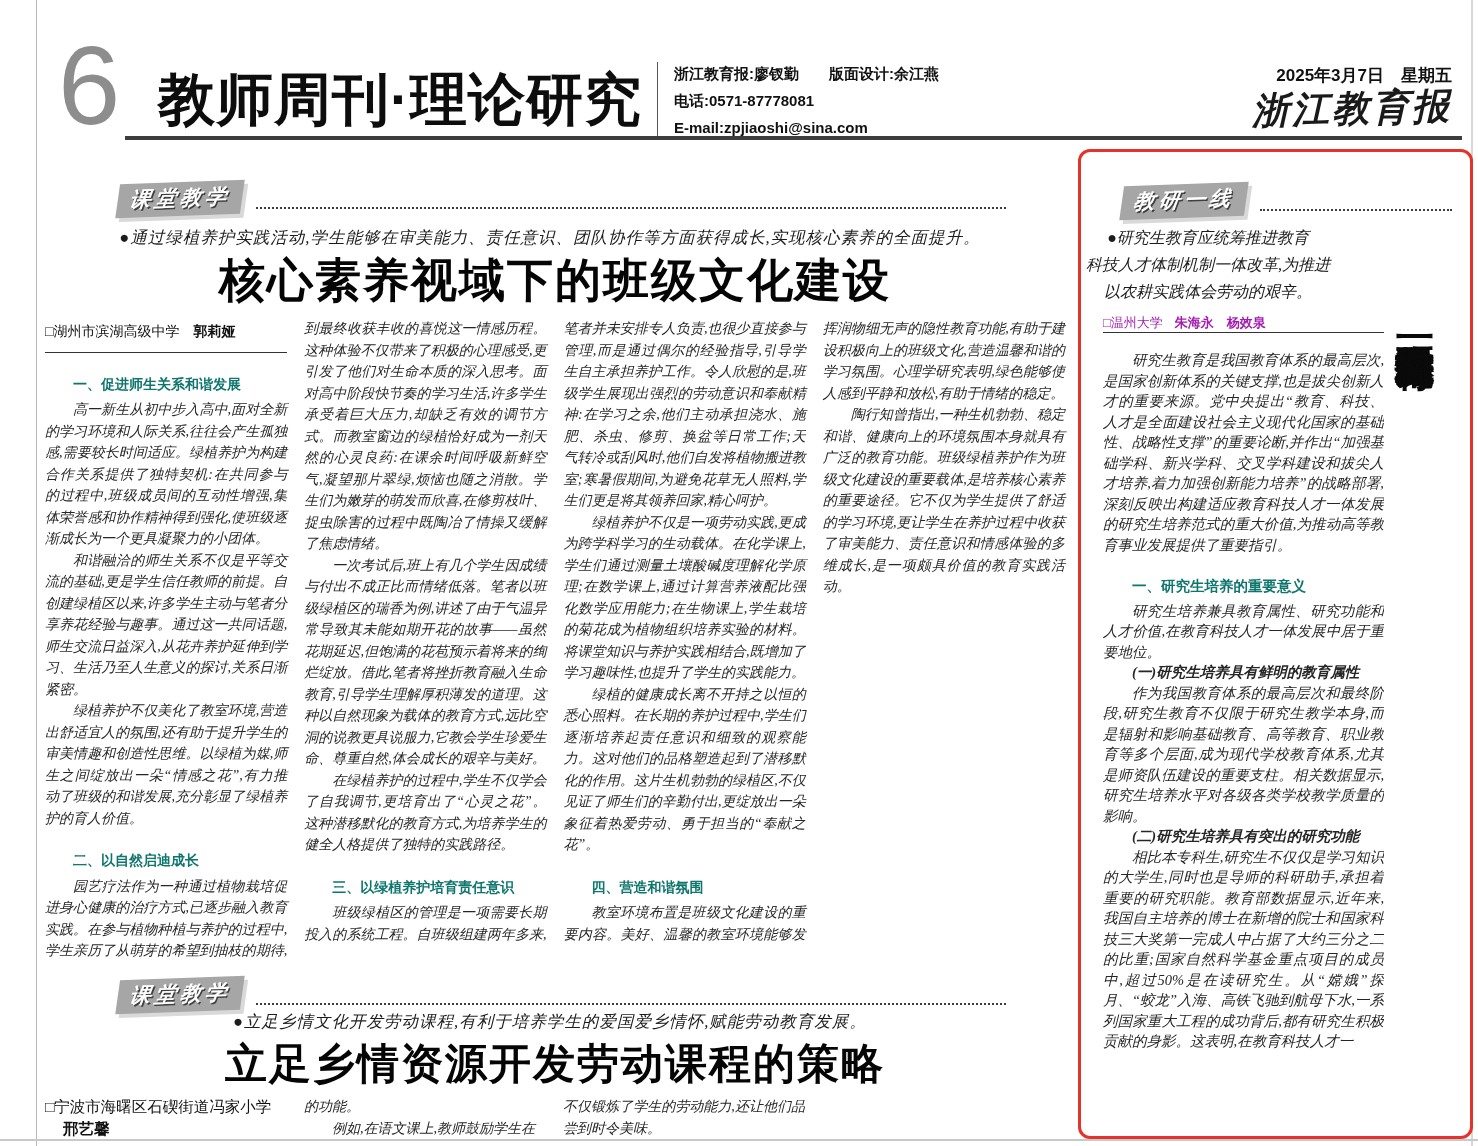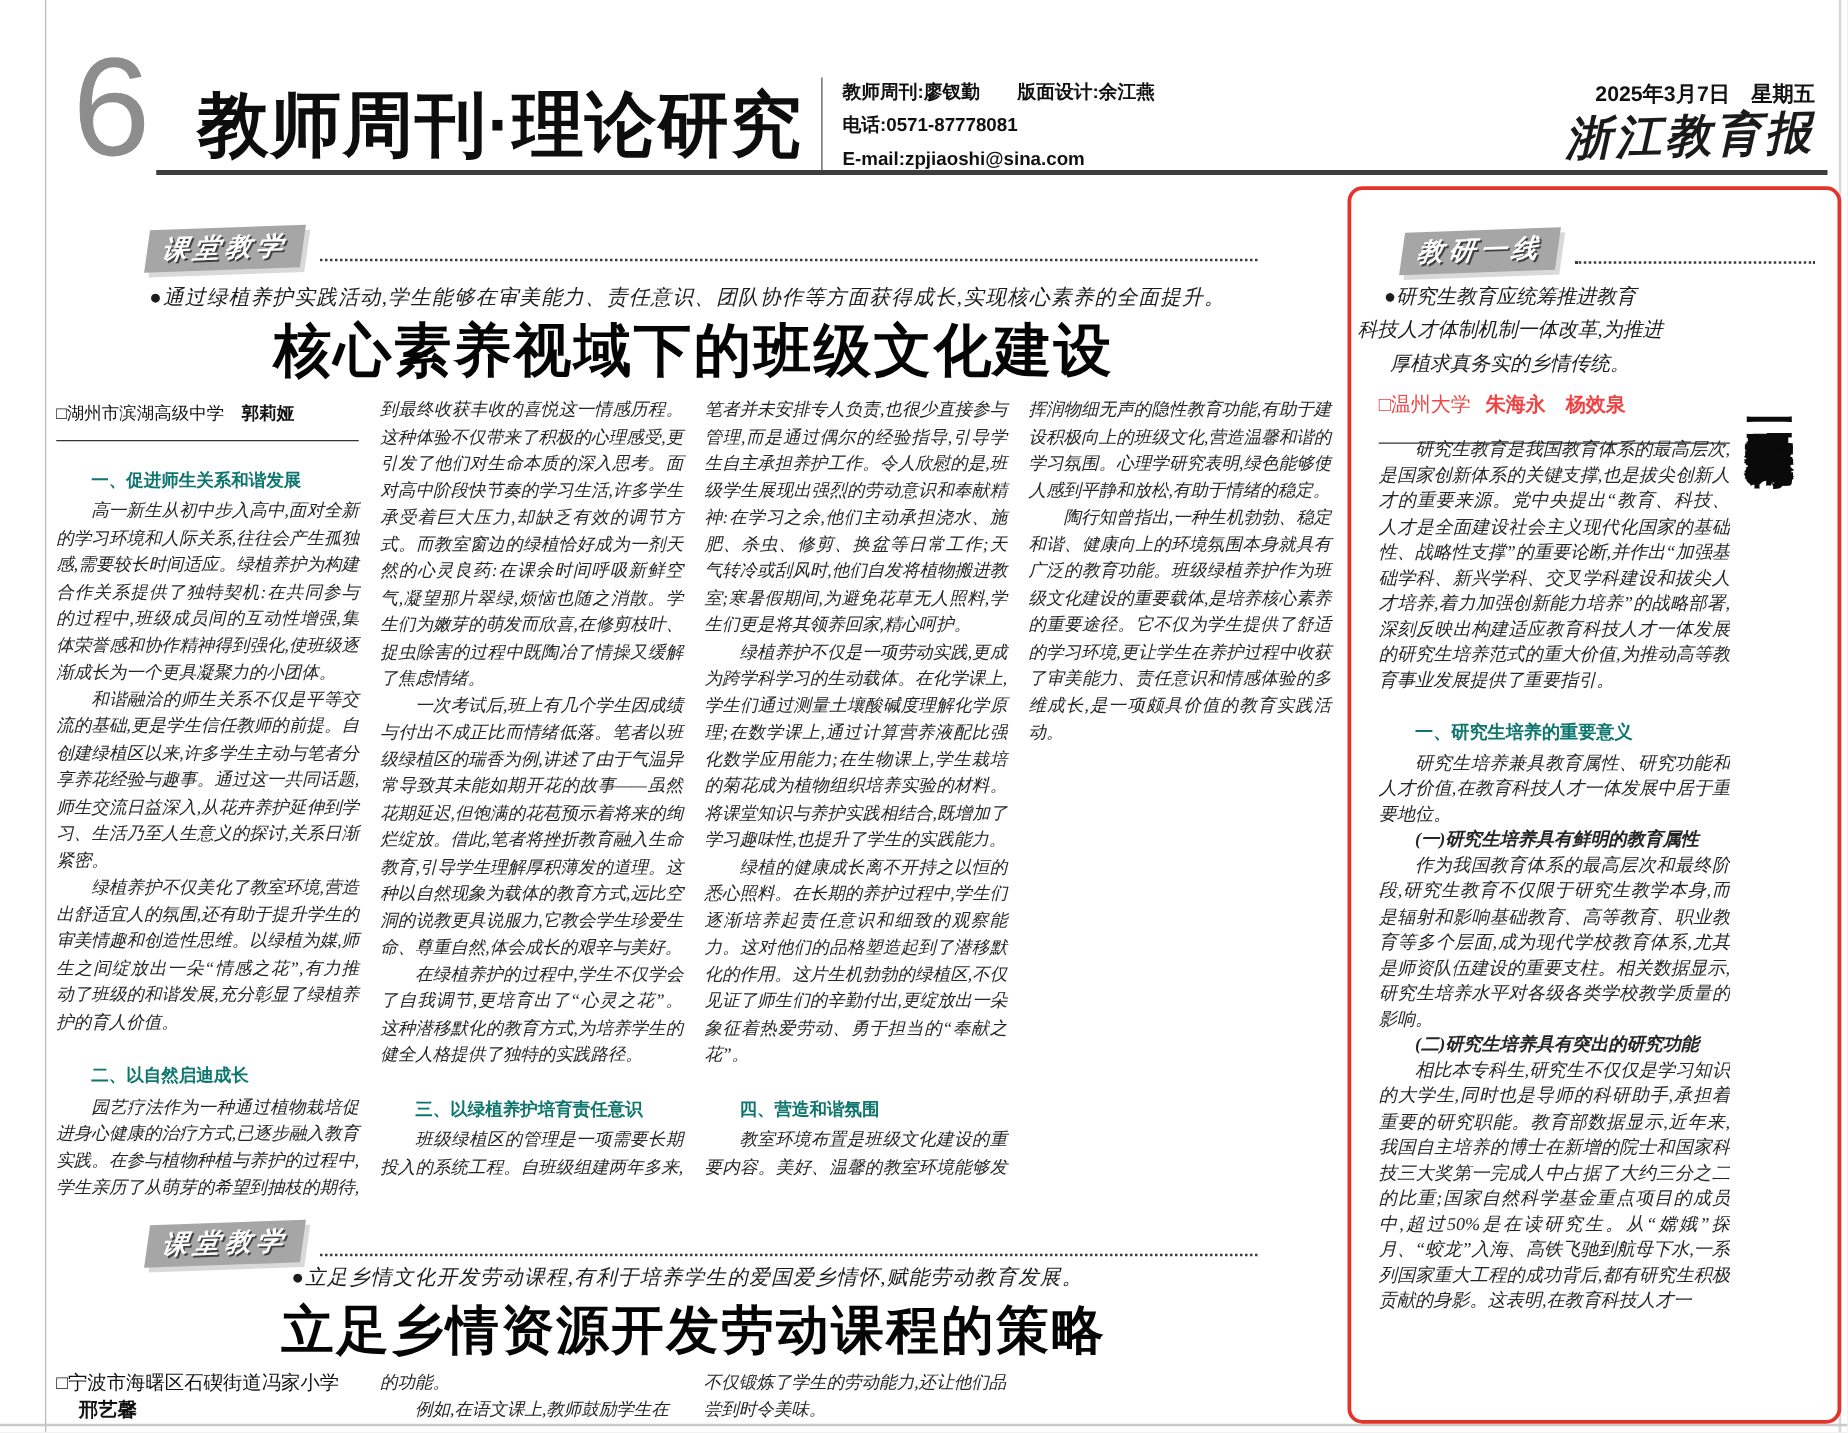--- a/index.html
+++ b/index.html
@@ -40,22 +40,22 @@
          font-family:"Liberation Sans",sans-serif;}
   .kai-h{margin:0;font-style:italic;font-weight:600;text-indent:2em;}
   .lead-line{margin:0;}
   .byline{font-size:14px;padding:3px 0 9px;border-bottom:1.5px solid #333;margin-bottom:11px;
           text-indent:0;break-inside:avoid;color:#111;}
   .byline .author{font-weight:900;margin-left:14px;}
   
   .red-box{left:1078px;top:149px;width:389px;height:984px;border:3px solid #e4332a;border-radius:12px;}
   .research-lead{left:1052px;top:224px;width:312px;text-align:center;font-size:16px;line-height:27px;
                  font-style:italic;font-family:"Liberation Serif",serif;color:#1c1c1c;}
-  .research-byline{left:1103px;top:314px;width:281px;font-size:16px;color:#ef4444;
-                   border-bottom:1.5px solid #333;padding-bottom:19px;}
+  .research-byline{left:1103px;top:314px;width:281px;font-size:13px;color:#a21caf;
+                   border-bottom:1.5px solid #333;padding-bottom:0;}
   .research-byline .author{font-weight:900;margin-left:12px;}
   .research-body{left:1103px;top:350px;width:281px;height:790px;overflow:hidden;
                  font-size:14.5px;line-height:20.5px;text-align:justify;color:#262626;
                  font-family:"Liberation Serif",serif;}
   .vertical-title{left:1390px;top:316px;height:825px;writing-mode:vertical-rl;text-orientation:upright;
                   font-size:39px;font-weight:900;color:#0a0a0a;letter-spacing:0;line-height:1.25;
                   font-family:"Liberation Sans",sans-serif;overflow:hidden;}
   
   .bottom-cols{left:45px;top:1096px;width:1020px;display:flex;gap:17px;
                font-size:14px;line-height:22px;text-align:justify;color:#262626;
@@ -70,21 +70,21 @@
 <div id="page">
 
   <div class="abs left-rule"></div>
   <div class="abs right-rule"></div>
   <div class="abs bottom-rule"></div>
 
   <div class="abs page-num">6</div>
   <div class="abs masthead">教师周刊·理论研究</div>
   <div class="abs head-div"></div>
   <div class="abs editor-block">
-    <div>教师周刊:廖钗勤　　版面设计:余江燕</div>
+    <div>浙江教育报:廖钗勤　　版面设计:余江燕</div>
     <div>电话:0571-87778081</div>
     <div>E-mail:zpjiaoshi@sina.com</div>
   </div>
   <div class="abs date-line">2025年3月7日　星期五</div>
   <div class="abs paper-logo">浙江教育报</div>
   <div class="abs header-rule"></div>
 
   <div class="abs badge-row" style="left:118px;top:182px;width:888px;">
     <span class="badge">课堂教学</span>
     <span class="dotted"></span>
@@ -115,21 +115,21 @@
 
   <div class="abs red-box"></div>
 
   <div class="abs badge-row" style="left:1122px;top:184px;width:330px;">
     <span class="badge">教研一线</span>
     <span class="dotted"></span>
   </div>
   <div class="abs research-lead">
       <p class="lead-line">●研究生教育应统筹推进教育</p>
       <p class="lead-line">科技人才体制机制一体改革,为推进</p>
-      <p class="lead-line">厚植求真务实的乡情传统。</p>
+      <p class="lead-line">以农耕实践体会劳动的艰辛。</p>
     </div>
   <div class="abs research-byline">
     <span>□温州大学</span><span class="author">朱海永　杨效泉</span>
   </div>
   <div class="abs research-body">
       <p class="para">研究生教育是我国教育体系的最高层次,是国家创新体系的关键支撑,也是拔尖创新人才的重要来源。党中央提出“教育、科技、人才是全面建设社会主义现代化国家的基础性、战略性支撑”的重要论断,并作出“加强基础学科、新兴学科、交叉学科建设和拔尖人才培养,着力加强创新能力培养”的战略部署,深刻反映出构建适应教育科技人才一体发展的研究生培养范式的重大价值,为推动高等教育事业发展提供了重要指引。</p>
       <p class="sec-h">一、研究生培养的重要意义</p>
       <p class="para">研究生培养兼具教育属性、研究功能和人才价值,在教育科技人才一体发展中居于重要地位。</p>
       <p class="kai-h">(一)研究生培养具有鲜明的教育属性</p>
       <p class="para">作为我国教育体系的最高层次和最终阶段,研究生教育不仅限于研究生教学本身,而是辐射和影响基础教育、高等教育、职业教育等多个层面,成为现代学校教育体系,尤其是师资队伍建设的重要支柱。相关数据显示,研究生培养水平对各级各类学校教学质量的影响。</p>

